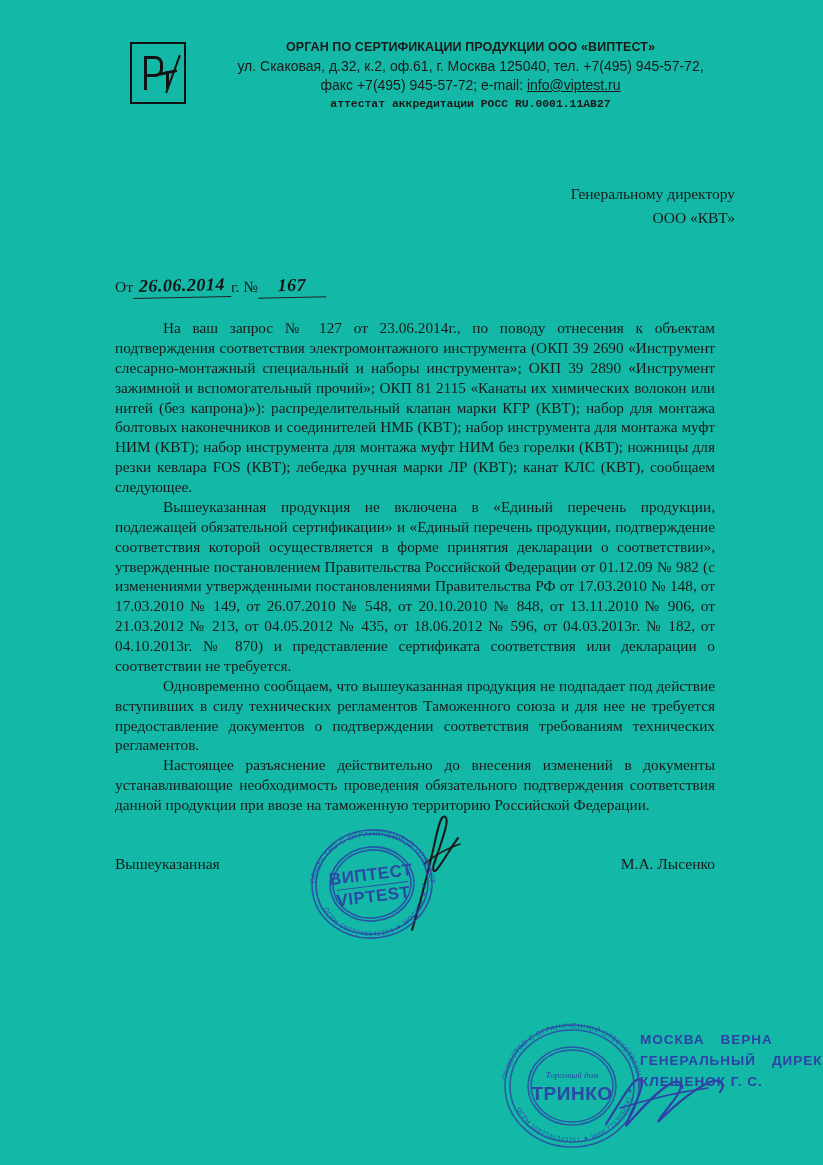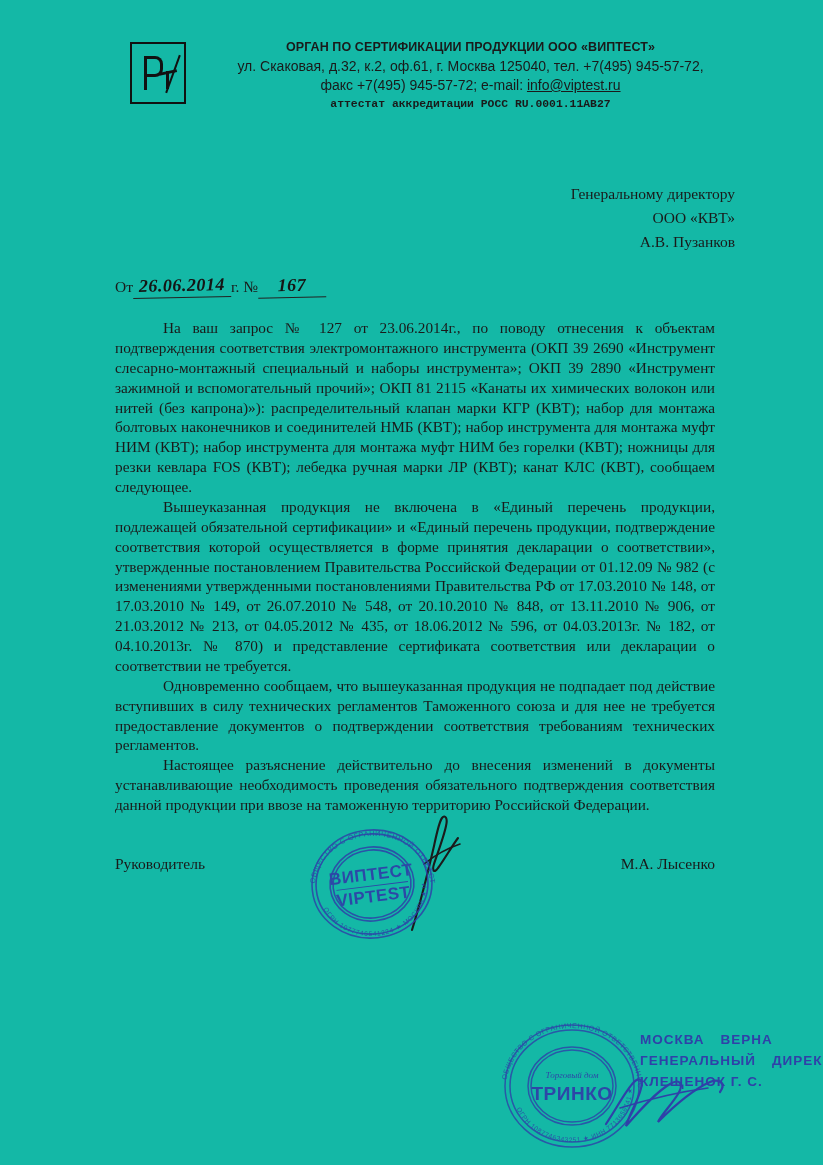--- a/index.html
+++ b/index.html
@@ -239,39 +239,38 @@
       <div class="org-line">
         <span>факс +7(495) 945-57-72; e-mail: </span><span class="mail">info@viptest.ru</span>
       </div>
       <div class="org-accred">аттестат аккредитации РОСС RU.0001.11АВ27</div>
     </div>
   </div>
 
   <div class="addressee">
     <div>Генеральному директору</div>
     <div>ООО «КВТ»</div>
-    <div>А.В. Пузанков</div>
   </div>
 
   <div class="docline">
     <span class="lbl">От</span>
     <span class="hand">26.06.2014</span>
     <span class="lbl">г. №</span>
     <span class="hand num">167</span>
   </div>
 
   <div class="body">
     <p>На ваш запрос № 127 от 23.06.2014г., по поводу отнесения к объектам подтверждения соответствия электромонтажного инструмента (ОКП 39 2690 «Инструмент слесарно-монтажный специальный и наборы инструмента»; ОКП 39 2890 «Инструмент зажимной и вспомогательный прочий»; ОКП 81 2115 «Канаты их химических волокон или нитей (без капрона)»): распределительный клапан марки КГР (КВТ); набор для монтажа болтовых наконечников и соединителей НМБ (КВТ); набор инструмента для монтажа муфт НИМ (КВТ); набор инструмента для монтажа муфт НИМ без горелки (КВТ); ножницы для резки кевлара FOS (КВТ); лебедка ручная марки ЛР (КВТ); канат КЛС (КВТ), сообщаем следующее.</p>
     <p>Вышеуказанная продукция не включена в «Единый перечень продукции, подлежащей обязательной сертификации» и «Единый перечень продукции, подтверждение соответствия которой осуществляется в форме принятия декларации о соответствии», утвержденные постановлением Правительства Российской Федерации от 01.12.09 № 982 (с изменениями утвержденными  постановлениями Правительства РФ от 17.03.2010 № 148, от 17.03.2010 № 149, от 26.07.2010 № 548, от 20.10.2010 № 848, от 13.11.2010 № 906, от 21.03.2012 № 213, от 04.05.2012 № 435, от 18.06.2012 № 596, от 04.03.2013г. № 182, от 04.10.2013г. № 870) и представление сертификата соответствия или декларации о соответствии не требуется.</p>
     <p>Одновременно сообщаем, что вышеуказанная продукция не подпадает под действие вступивших в силу технических регламентов Таможенного союза и для нее не требуется предоставление документов о подтверждении соответствия требованиям технических регламентов.</p>
     <p>Настоящее разъяснение действительно до внесения изменений в документы устанавливающие необходимость проведения обязательного подтверждения соответствия данной продукции при ввозе на таможенную территорию Российской Федерации.</p>
   </div>
 
   <div class="sig-row">
-    <span>Руководитель</span>
+    <span>Вышеуказанная</span>
     <span>М.А. Лысенко</span>
   </div>
 
   <svg class="signature-scribble" viewBox="0 0 80 130">
     <path d="M14,122 C22,96 30,64 36,38 C39,24 41,14 44,10 C47,6 50,10 48,18 C46,28 40,44 36,56 C34,62 36,66 40,60 C46,52 54,38 60,30" fill="none" stroke="#1b1b1b" stroke-width="2.1" stroke-linecap="round"></path>
     <path d="M26,56 C36,48 50,40 62,36" fill="none" stroke="#1b1b1b" stroke-width="1.6" stroke-linecap="round"></path>
   </svg>
 
   <div class="stamp-viptest">
     <svg viewBox="0 0 160 132" width="160" height="132">

